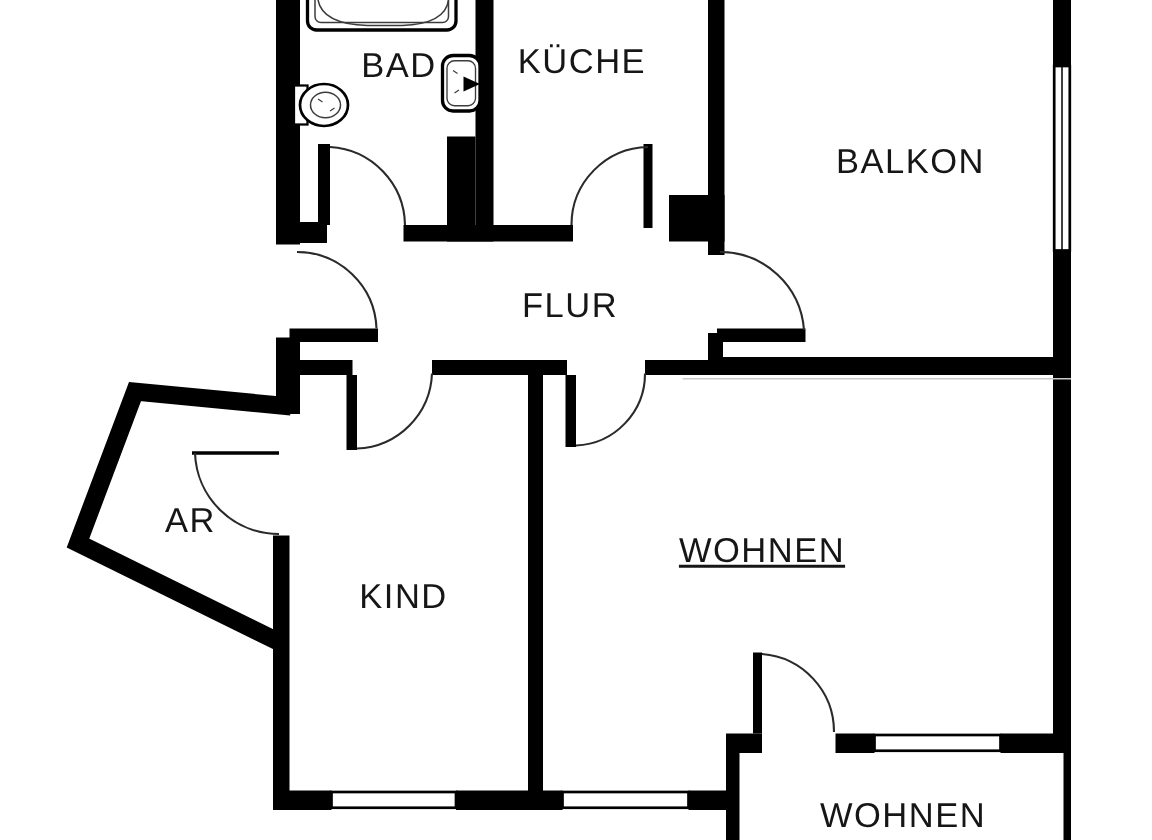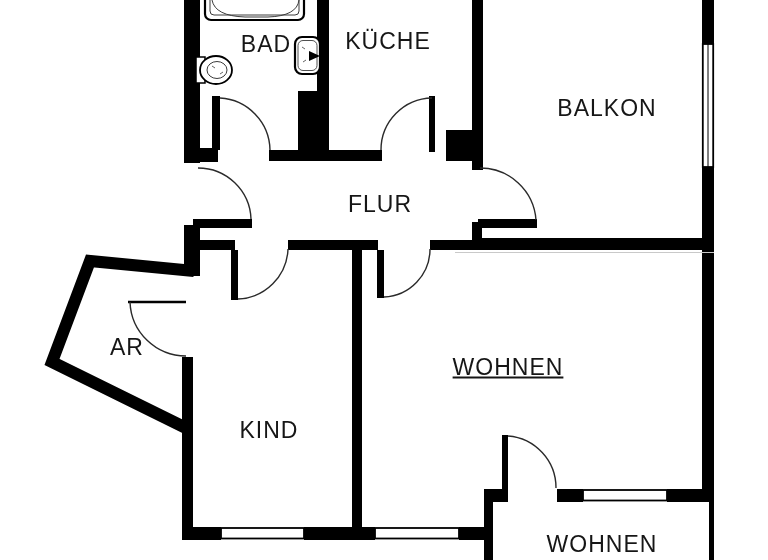--- a/index.html
+++ b/index.html
@@ -128,17 +128,17 @@
       </g>
     </g>
   </svg>
 
   <div>
     <div class="room-label" style="left:266px;top:44px;">BAD</div>
     <div class="room-label" style="left:388px;top:41px;">KÜCHE</div>
     <div class="room-label" style="left:607px;top:108px;">BALKON</div>
     <div class="room-label" style="left:380px;top:184px;margin-top:20px;">FLUR</div>
     <div class="room-label" style="left:127px;top:347px;">AR</div>
-    <div class="room-label" style="left:269px;top:398px;margin-top:32px;">KIND</div>
+    <div class="room-label" style="left:269px;top:398px;">KIND</div>
     <div class="room-label" style="left:508px;top:367px;text-decoration:underline;">WOHNEN</div>
     <div class="room-label" style="left:602px;top:544px;">WOHNEN</div>
   </div>
 </div>
 
 </body></html>

